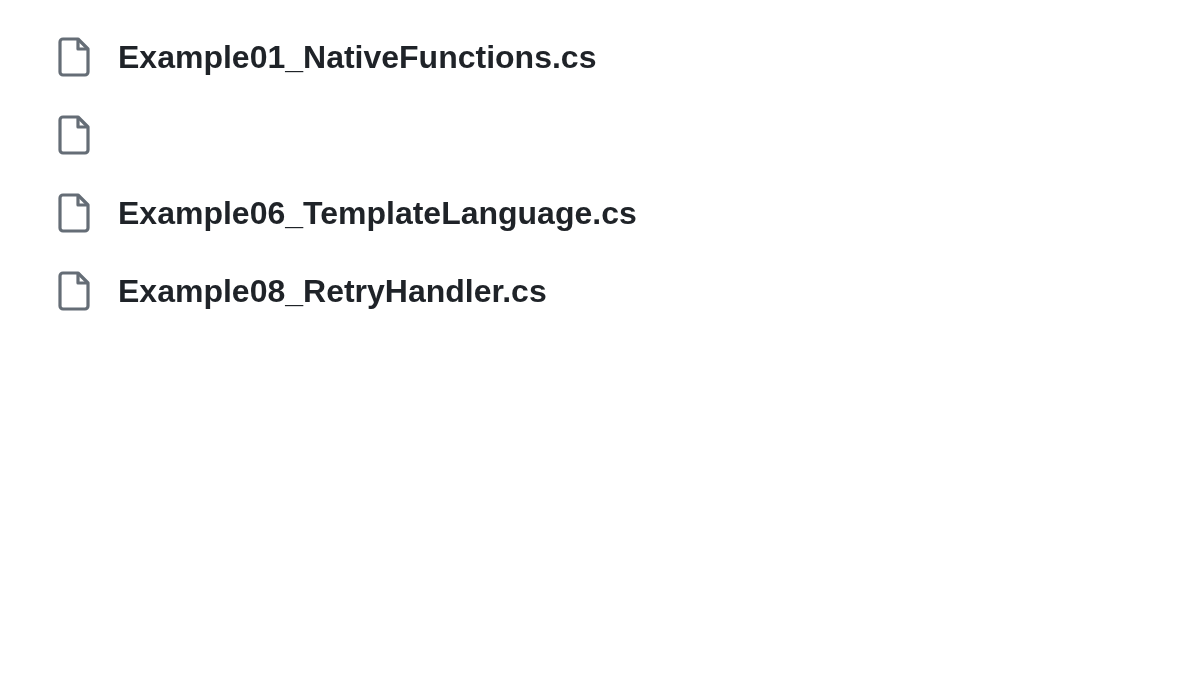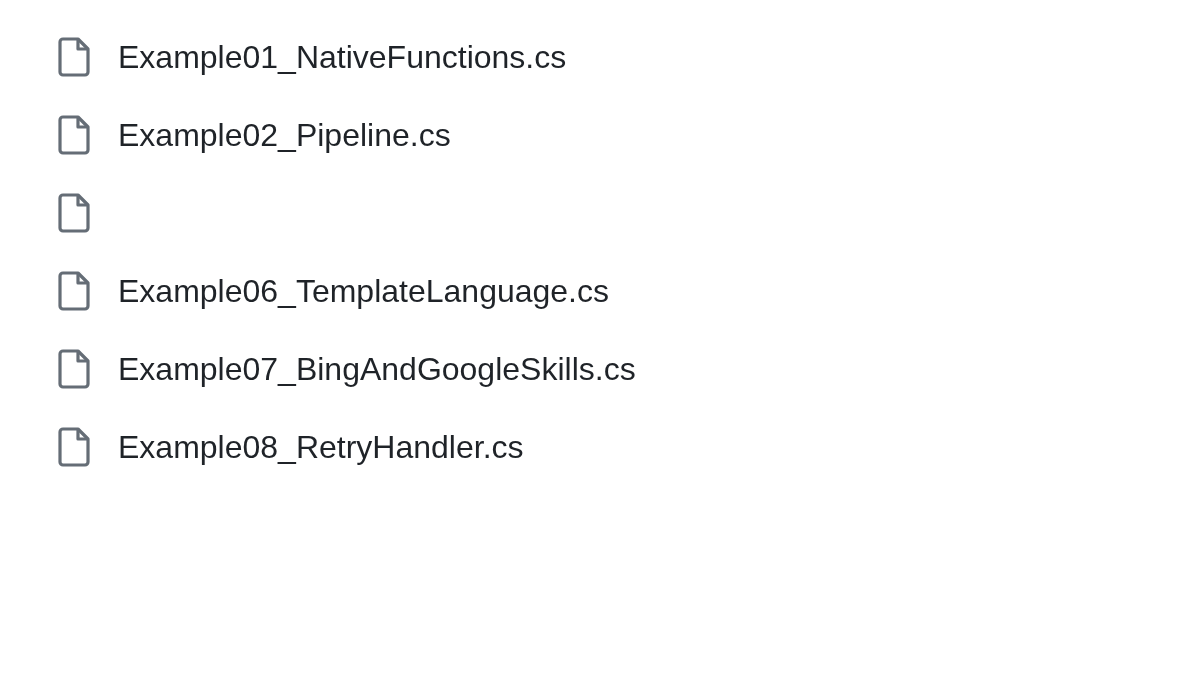--- a/index.html
+++ b/index.html
@@ -33,21 +33,21 @@
       justify-content: center;
       width: 32px;
       height: 40px;
     }
     .file-icon svg {
       width: 32px;
       height: 40px;
     }
     .file-name {
       font-size: 32px;
-      font-weight: 400;
+      font-weight: 700;
       color: #1f2328;
       line-height: 1.25;
       white-space: nowrap;
       overflow: hidden;
       text-overflow: ellipsis;
     }
   </style>
 </head>
 <body>
 
@@ -56,29 +56,20 @@
   <div class="file-item">
     <span class="file-icon">
       <svg viewBox="0 0 16 20" fill="none" stroke="#656d76" stroke-width="1.6" stroke-linejoin="round">
         <path d="M1 2.5 C1 1.67 1.67 1 2.5 1 L10 1 L15 6 L15 17.5 C15 18.33 14.33 19 13.5 19 L2.5 19 C1.67 19 1 18.33 1 17.5 Z"></path>
         <path d="M10 1 L10 6 L15 6"></path>
       </svg>
     </span>
     <span class="file-name">Example01_NativeFunctions.cs</span>
   </div>
 
-  <div class="file-item">
-    <span class="file-icon">
-      <svg viewBox="0 0 16 20" fill="none" stroke="#656d76" stroke-width="1.6" stroke-linejoin="round">
-        <path d="M1 2.5 C1 1.67 1.67 1 2.5 1 L10 1 L15 6 L15 17.5 C15 18.33 14.33 19 13.5 19 L2.5 19 C1.67 19 1 18.33 1 17.5 Z"></path>
-        <path d="M10 1 L10 6 L15 6"></path>
-      </svg>
-    </span>
-    <span class="file-name">Example02_Pipeline.cs</span>
-  </div>
 
 
   <div class="file-item">
     <span class="file-icon">
       <svg viewBox="0 0 16 20" fill="none" stroke="#656d76" stroke-width="1.6" stroke-linejoin="round">
         <path d="M1 2.5 C1 1.67 1.67 1 2.5 1 L10 1 L15 6 L15 17.5 C15 18.33 14.33 19 13.5 19 L2.5 19 C1.67 19 1 18.33 1 17.5 Z"></path>
         <path d="M10 1 L10 6 L15 6"></path>
       </svg>
     </span>
   </div>
@@ -87,29 +78,20 @@
   <div class="file-item">
     <span class="file-icon">
       <svg viewBox="0 0 16 20" fill="none" stroke="#656d76" stroke-width="1.6" stroke-linejoin="round">
         <path d="M1 2.5 C1 1.67 1.67 1 2.5 1 L10 1 L15 6 L15 17.5 C15 18.33 14.33 19 13.5 19 L2.5 19 C1.67 19 1 18.33 1 17.5 Z"></path>
         <path d="M10 1 L10 6 L15 6"></path>
       </svg>
     </span>
     <span class="file-name">Example06_TemplateLanguage.cs</span>
   </div>
 
-  <div class="file-item">
-    <span class="file-icon">
-      <svg viewBox="0 0 16 20" fill="none" stroke="#656d76" stroke-width="1.6" stroke-linejoin="round">
-        <path d="M1 2.5 C1 1.67 1.67 1 2.5 1 L10 1 L15 6 L15 17.5 C15 18.33 14.33 19 13.5 19 L2.5 19 C1.67 19 1 18.33 1 17.5 Z"></path>
-        <path d="M10 1 L10 6 L15 6"></path>
-      </svg>
-    </span>
-    <span class="file-name">Example07_BingAndGoogleSkills.cs</span>
-  </div>
 
   <div class="file-item">
     <span class="file-icon">
       <svg viewBox="0 0 16 20" fill="none" stroke="#656d76" stroke-width="1.6" stroke-linejoin="round">
         <path d="M1 2.5 C1 1.67 1.67 1 2.5 1 L10 1 L15 6 L15 17.5 C15 18.33 14.33 19 13.5 19 L2.5 19 C1.67 19 1 18.33 1 17.5 Z"></path>
         <path d="M10 1 L10 6 L15 6"></path>
       </svg>
     </span>
     <span class="file-name">Example08_RetryHandler.cs</span>
   </div>

